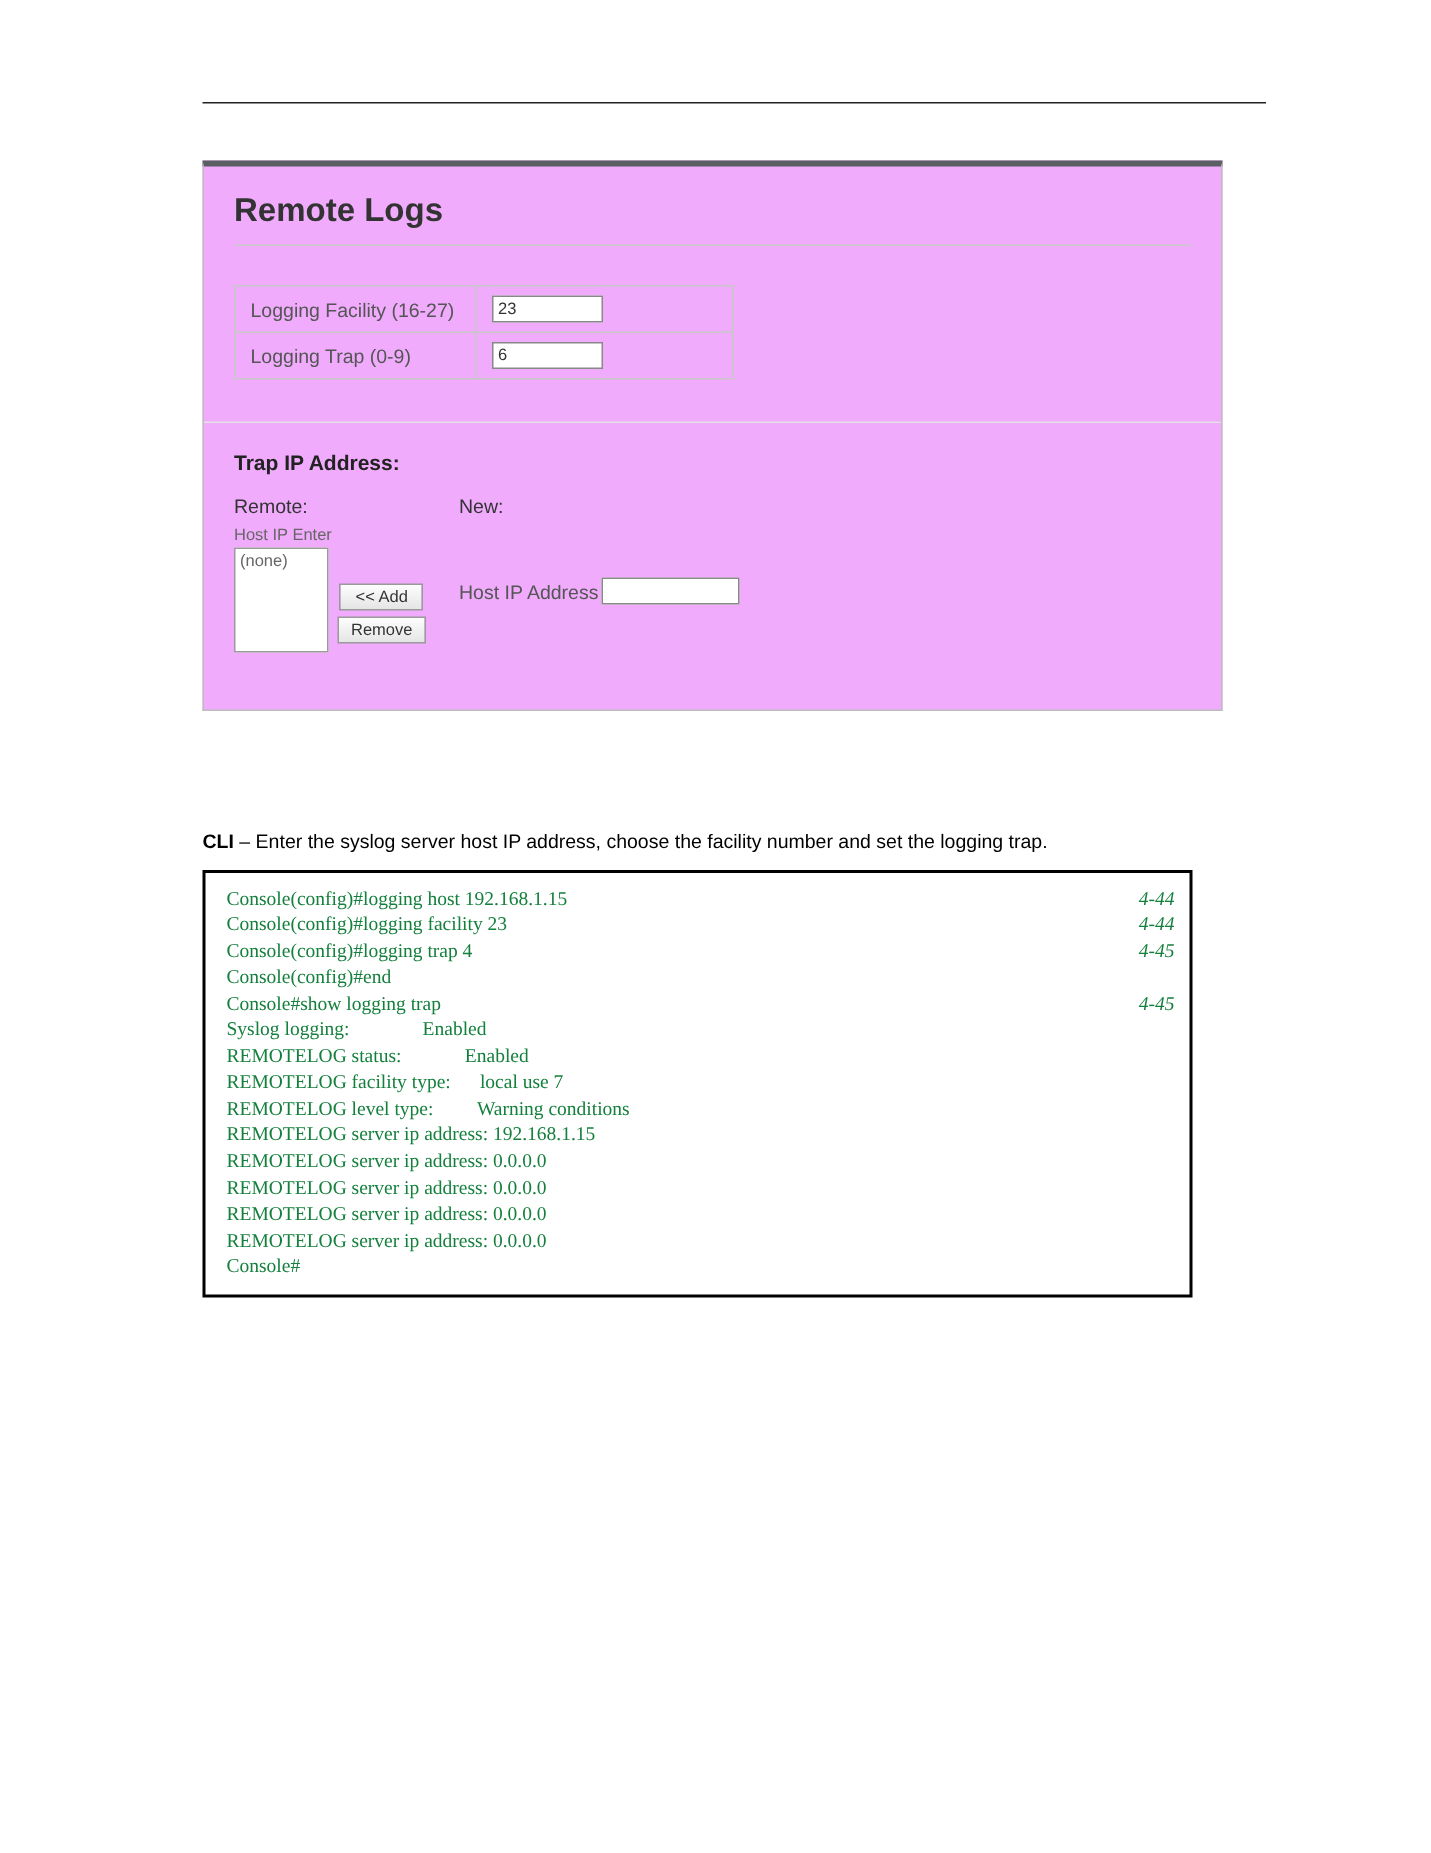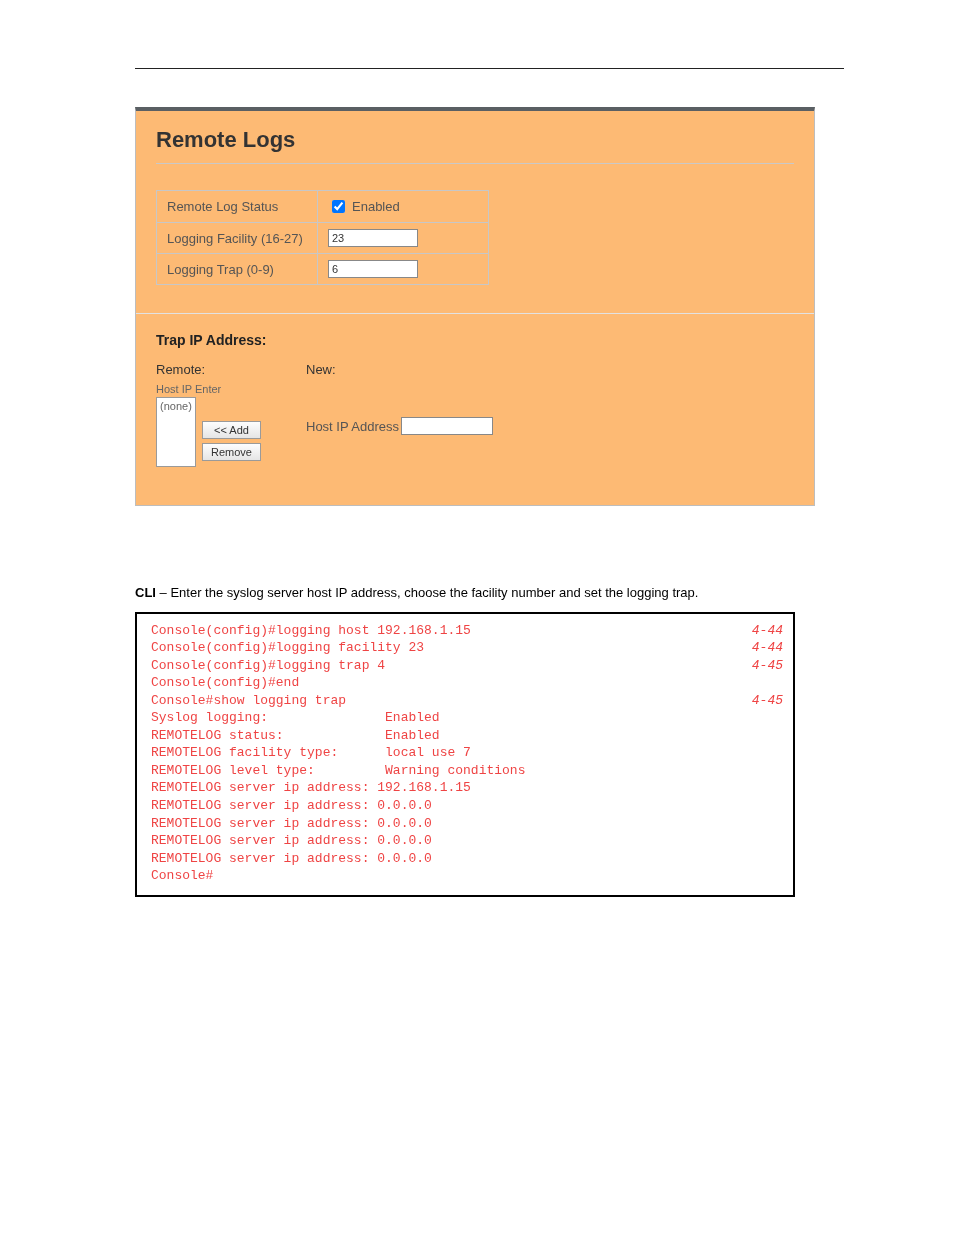--- a/index.html
+++ b/index.html
@@ -19,21 +19,21 @@
     border: none;
     border-top: 1px solid #222;
     margin: 0 0 38px 0;
   }
   
   .panel {
     border-left: 1px solid #bdbdbd;
     border-right: 1px solid #bdbdbd;
     border-bottom: 1px solid #bdbdbd;
     border-top: 4px solid #5a5f63;
-    background: #fdba74;
+    background: #f0abfc;
     color: #3a3a3a;
     padding: 16px 20px 38px 20px;
     width: 680px;
     box-sizing: border-box;
   }
   .panel-title {
     font-size: 22px;
     font-weight: bold;
     color: #333;
     margin: 0 0 10px 0;
@@ -53,21 +53,21 @@
     padding: 6px 10px;
     vertical-align: middle;
   }
   .config-table td.label {
     min-width: 140px;
   }
   .config-table td.value {
     min-width: 150px;
   }
   .winput {
-    width: 90px;
+    width: 74px;
     height: 18px;
     border: 1px solid #888;
     background: #fff;
     font-size: 11px;
     padding: 0 3px;
     box-sizing: border-box;
     color: #333;
   }
   .chkwrap {
     display: inline-flex;
@@ -102,21 +102,21 @@
     font-size: 13px;
     color: #333;
     margin-bottom: 6px;
   }
   .listlabel {
     font-size: 11px;
     color: #666;
     margin: 6px 0 2px 0;
   }
   .listbox {
-    width: 40px;
+    width: 63px;
     height: 70px;
     border: 1px solid #9a9a9a;
     background: #fff;
     font-size: 11px;
     color: #666;
     padding: 2px 3px;
     box-sizing: border-box;
   }
   .btn {
     font-size: 11px;
@@ -127,20 +127,21 @@
     cursor: pointer;
     min-width: 56px;
   }
   .btncol {
     display: inline-flex;
     flex-direction: column;
     gap: 4px;
     margin-left: 6px;
     margin-top: 24px;
     vertical-align: top;
+    align-items: center;
   }
   .currow {
     display: flex;
     align-items: flex-start;
   }
   .newgroup {
     margin-top: 40px;
     display: flex;
     align-items: center;
     gap: 2px;
@@ -153,24 +154,24 @@
   .section-desc {
     font-size: 13px;
     margin: 0 0 10px 0;
     line-height: 1.35;
   }
   .cli-block {
     border: 2px solid #000;
     width: 660px;
     box-sizing: border-box;
     padding: 8px 10px 10px 14px;
-    font-family: Liberation Mono, monospace;
+    font-family: Liberation Serif, serif;
     font-size: 13px;
     line-height: 1.35;
-    color: #ef4444;
+    color: #15803d;
     white-space: pre;
     overflow: hidden;
   }
   .cli-row {
     display: flex;
     justify-content: space-between;
   }
   .cli-row .ref {
     font-style: italic;
     padding-left: 12px;
@@ -184,29 +185,20 @@
 
 <div class="page">
   <hr class="hr-top">
 
   <div class="panel">
     <div class="panel-title">Remote Logs</div>
     <hr class="title-underline">
 
     <table class="config-table">
       <tbody>
-          <tr>
-        <td class="label">Remote Log Status</td>
-        <td class="value">
-          <label class="chkwrap">
-            <input type="checkbox" checked="" style="">
-            <span>Enabled</span>
-          </label>
-        </td>
-      </tr>
       <tr>
         <td class="label">Logging Facility (16-27)</td>
         <td class="value">
           <input class="winput" type="text" value="23" style="">
         </td>
       </tr>
       <tr>
         <td class="label">Logging Trap (0-9)</td>
         <td class="value">
           <input class="winput" type="text" value="6" style="">

